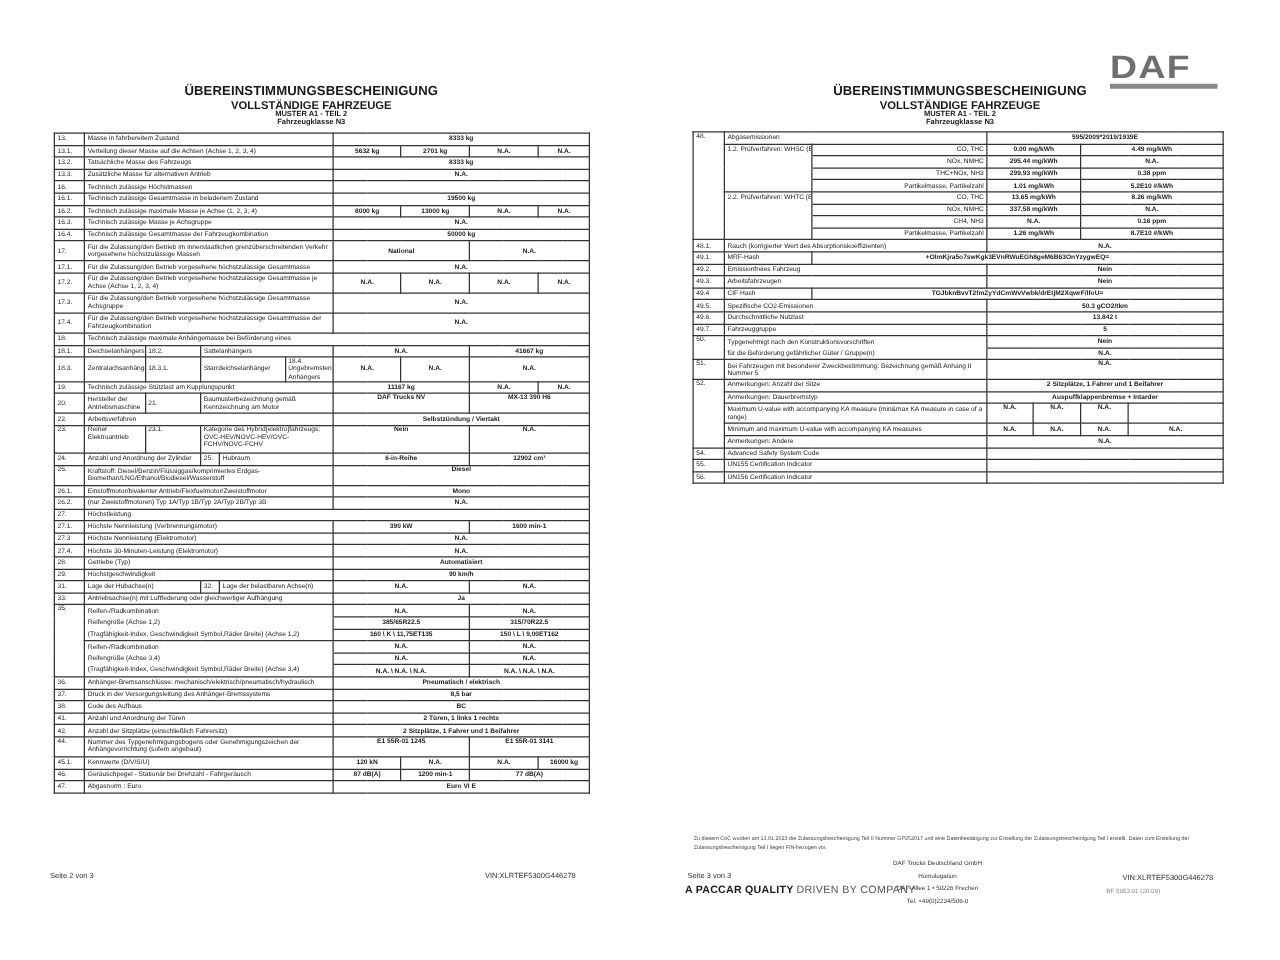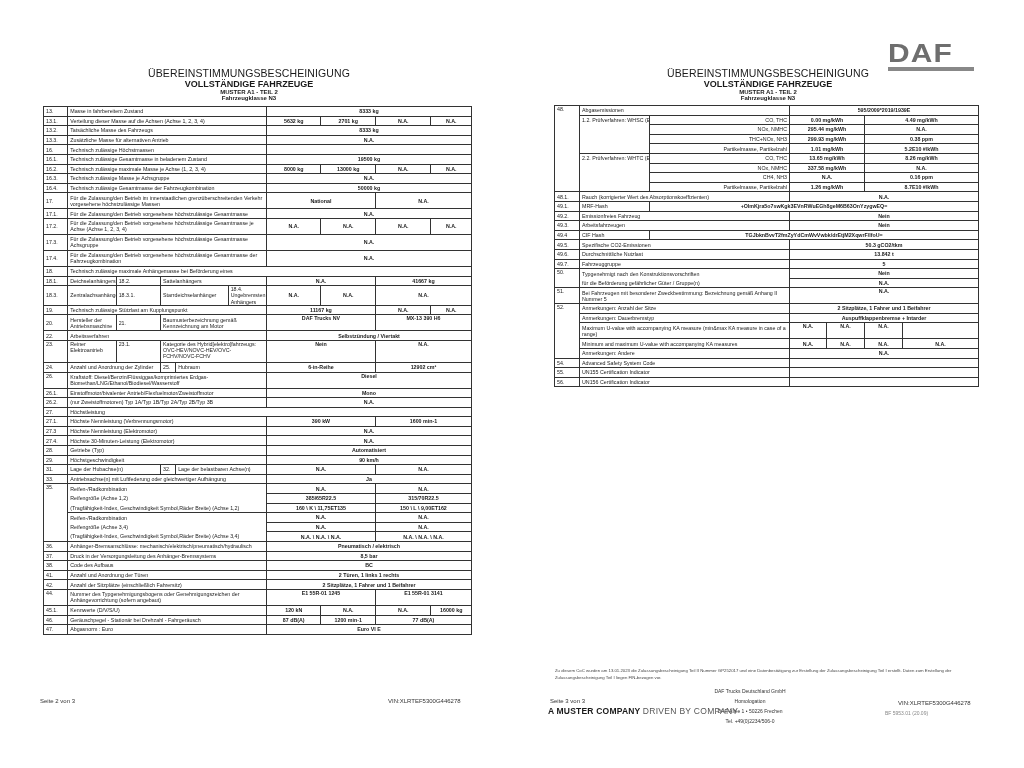--- a/index.html
+++ b/index.html
@@ -2,21 +2,21 @@
 <html><head>
 <meta charset="utf-8">
 <style>
   * { box-sizing: border-box; margin: 0; padding: 0; }
   html, body { width: 1024px; height: 768px; background: #ffffff; overflow: hidden; }
   body { font-family: "Liberation Sans", sans-serif; color: #1a1a1a; position: relative; }
   .page { position: absolute; top: 0; height: 768px; }
   #page-left { left: 0; width: 512px; }
   #page-right { left: 512px; width: 512px; }
   .hdr { position: absolute; text-align: center; width: 100%; }
-  .hdr .t1 { font-size: 10.5px; font-weight: normal; letter-spacing: 0.1px; }
+  .hdr .t1 { font-size: 10.5px; font-weight: bold; letter-spacing: 0.1px; }
   .hdr .t2 { font-size: 9px; font-weight: bold; }
   .hdr .t3 { font-size: 6px; font-weight: bold; }
   #page-left .hdr { top: 67px; left: 29px; width: 440px; }
   #page-right .hdr { top: 67px; left: 40px; width: 432px; }
   table.coc { position: absolute; border-collapse: collapse; table-layout: fixed; font-size: 5.3px; }
   table.coc td { border: 0.8px solid #333; padding: 0 2px; line-height: 6.2px; height: 9.6px; vertical-align: middle; overflow: hidden; white-space: normal; }
   table.coc td.v { text-align: center; font-weight: bold; }
   table.coc td.r { text-align: right; }
   table.coc td.nb { border-top: none; border-bottom: none; }
   table.coc td.nbt { border-top: none; }
@@ -536,17 +536,17 @@
 
 <div class="addr">
   <div>DAF Trucks Deutschland GmbH</div>
   <div>Homologation</div>
   <div>DAF-Allee 1 • 50226 Frechen</div>
   <div>Tel. +49(0)2234/506-0</div>
 </div>
 
 <div class="footer" style="left:550px; top:698px;">Seite  3  von  3</div>
 <div class="paccar">
-  <b>A MUSTER COMPANY</b>
+  <b>A PACCAR QUALITY</b>
   <span class="q">DRIVEN BY COMPANY</span>
 </div>
 <div class="footer" style="left:898px; top:700px;">VIN:XLRTEF5300G446278</div>
 <div class="footer" style="left:885px; top:710px; font-size:5px; color:#888;">BF 5953.01 (20.09)</div>
 
 </body></html>

